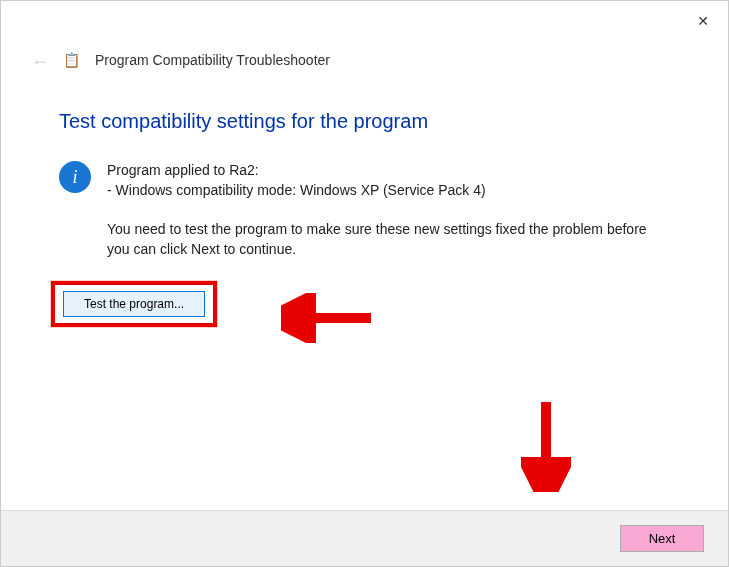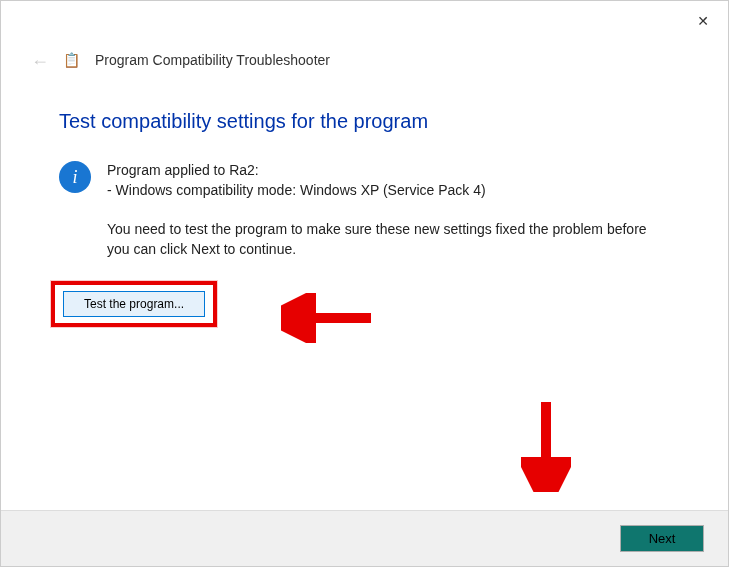--- a/index.html
+++ b/index.html
@@ -116,21 +116,21 @@
       height: 56px;
       background: #f0f0f0;
       border-top: 1px solid #ddd;
       display: flex;
       justify-content: flex-end;
       align-items: center;
       padding-right: 24px;
       gap: 10px;
     }
     .footer button {
-      background: #0f766e;
+      background: #f9a8d4;
       border: 1px solid #adadad;
       padding: 5px 24px;
       font-size: 13px;
       font-family: inherit;
       cursor: pointer;
       min-width: 84px;
     }
     .arrow-left {
       position: absolute;
       left: 280px;

